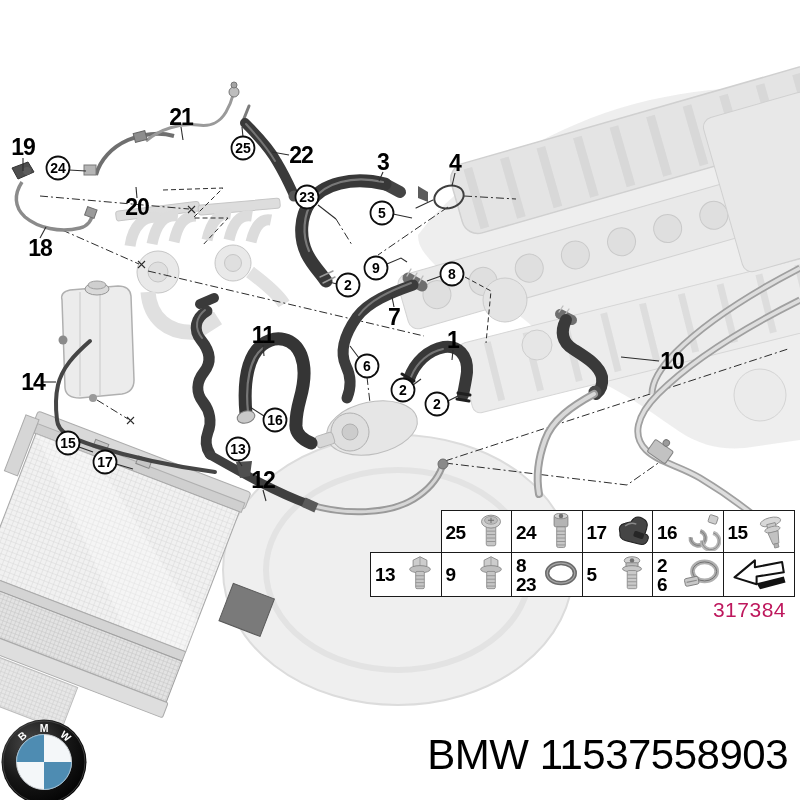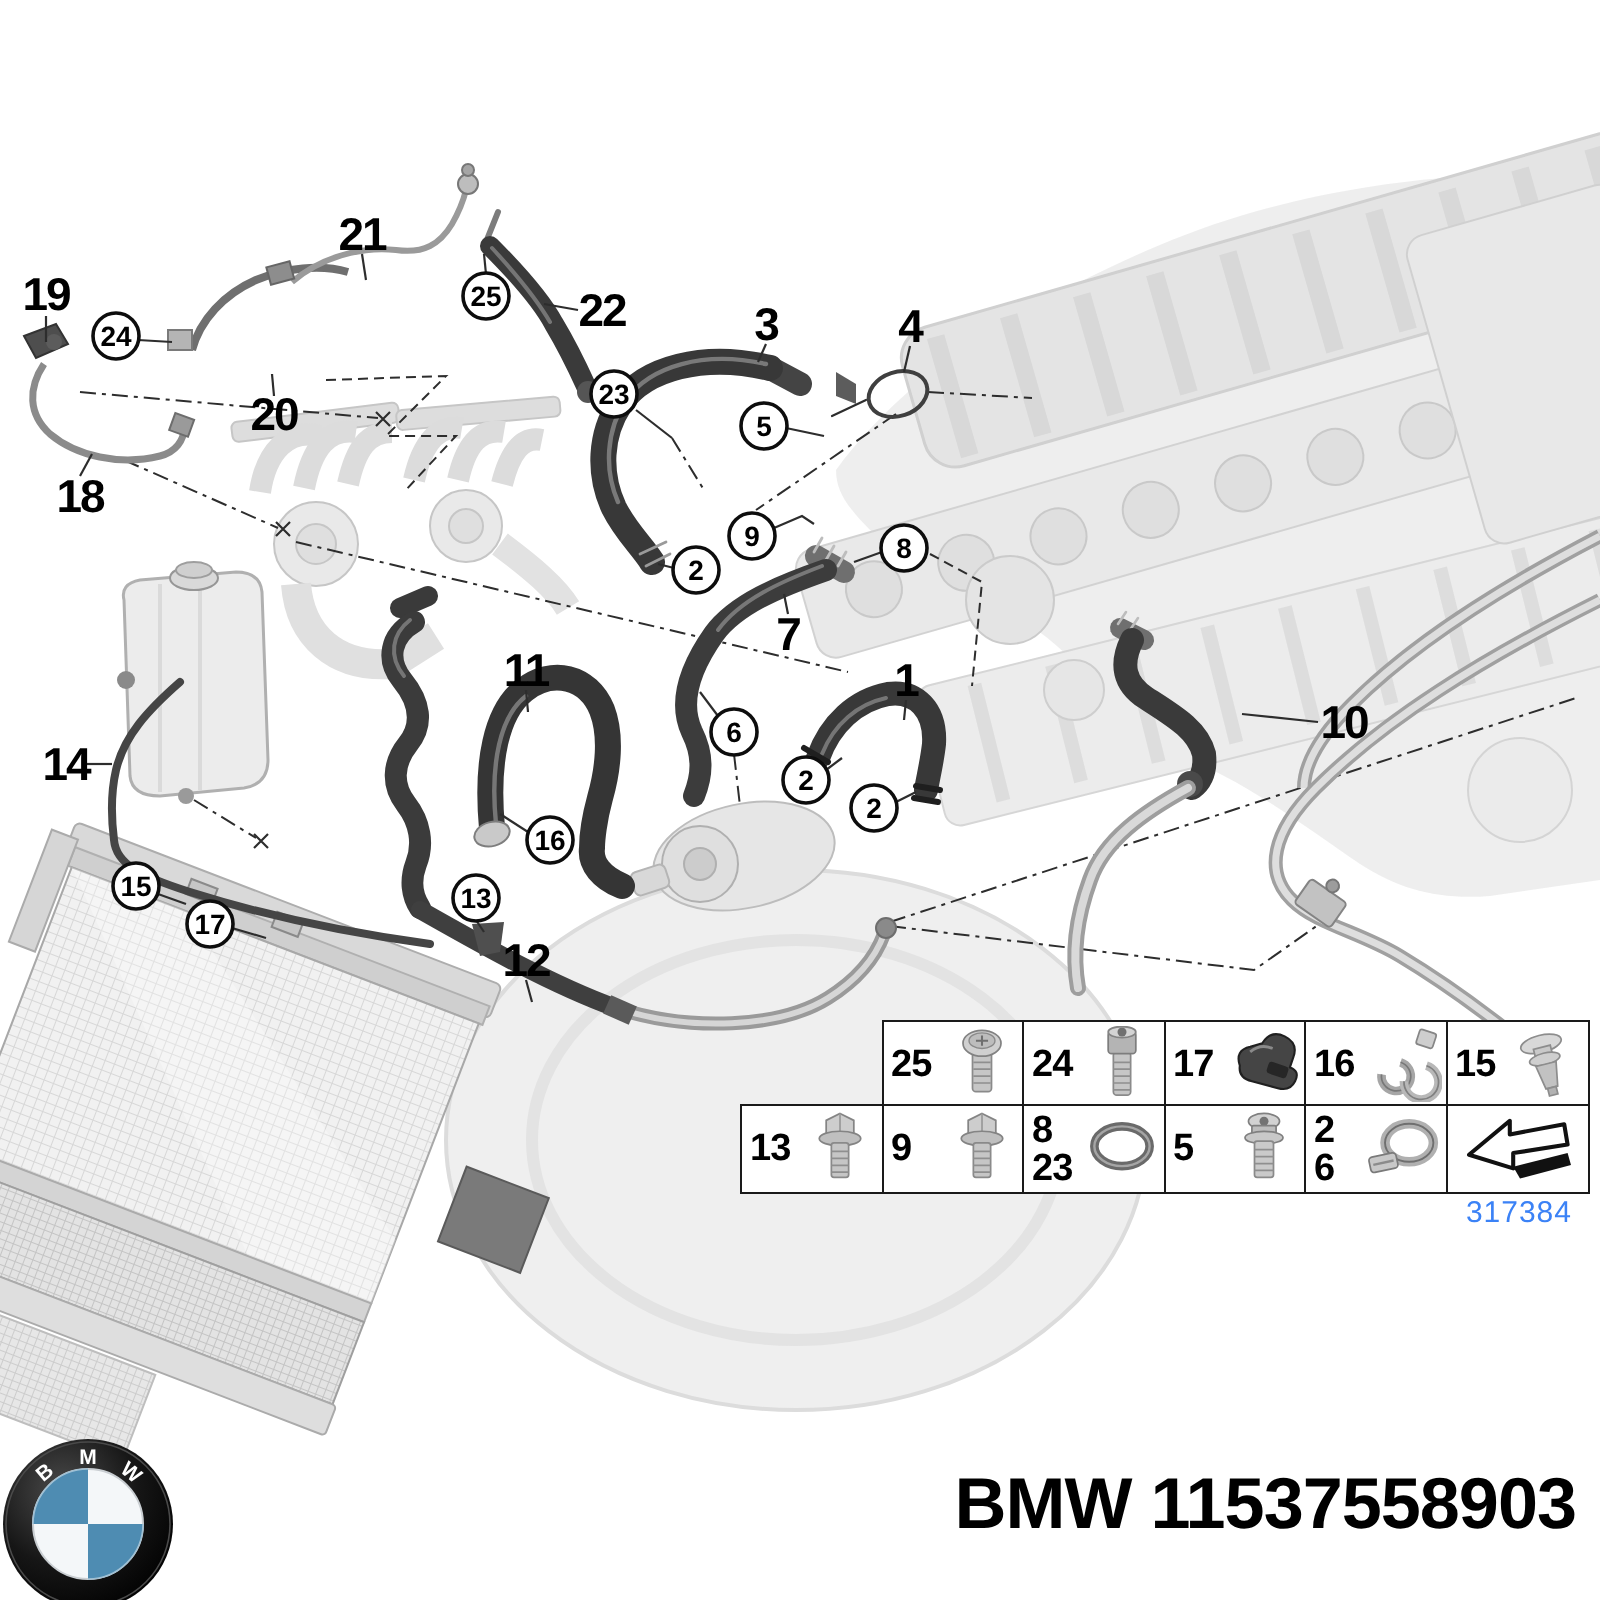--- a/index.html
+++ b/index.html
@@ -20,27 +20,27 @@
   .legend-row.row-0 .legend-cell{height:43px;}
   .legend-row.row-1 .legend-cell{height:45px;}
   .legend-cell:first-child{margin-left:0;}
   .cell-nums{display:flex;flex-direction:column;justify-content:flex-start;
     padding:1px 0 0 4px;line-height:1.0;z-index:2;}
   .cell-nums span{font-weight:700;font-size:19px;color:#000;letter-spacing:-0.5px;}
   .cell-icon{position:absolute;right:2px;top:50%;transform:translateY(-50%);}
   .cell-icon.full{right:3px;}
   
   #diagram-ref{
-    position:absolute;right:14px;top:598px;font-size:15px;color:#3b82f6;
+    position:absolute;right:14px;top:598px;font-size:21px;color:#be185d;
     letter-spacing:0.5px;
   }
   
   #footer-part{
-    position:absolute;right:12px;top:731px;font-size:36px;color:#000;
-    letter-spacing:-0.5px;white-space:nowrap;font-weight:bold;
+    position:absolute;right:12px;top:731px;font-size:42px;color:#000;
+    letter-spacing:-0.5px;white-space:nowrap;
   }
   #bmw-logo{position:absolute;left:1px;top:719px;}
   
   .leader{stroke:#2d2d2d;stroke-width:1.1;fill:none;}
   .dashdot{stroke:#2d2d2d;stroke-width:1;fill:none;stroke-dasharray:8 3 2 3;}
   .dashed{stroke:#2d2d2d;stroke-width:1;fill:none;stroke-dasharray:5 3;}
   .callout-plain{font-weight:700;font-size:23px;letter-spacing:-1px;fill:#000;}
   .callout-circ-txt{font-weight:700;font-size:14px;fill:#000;}
 </style>
 </head>

